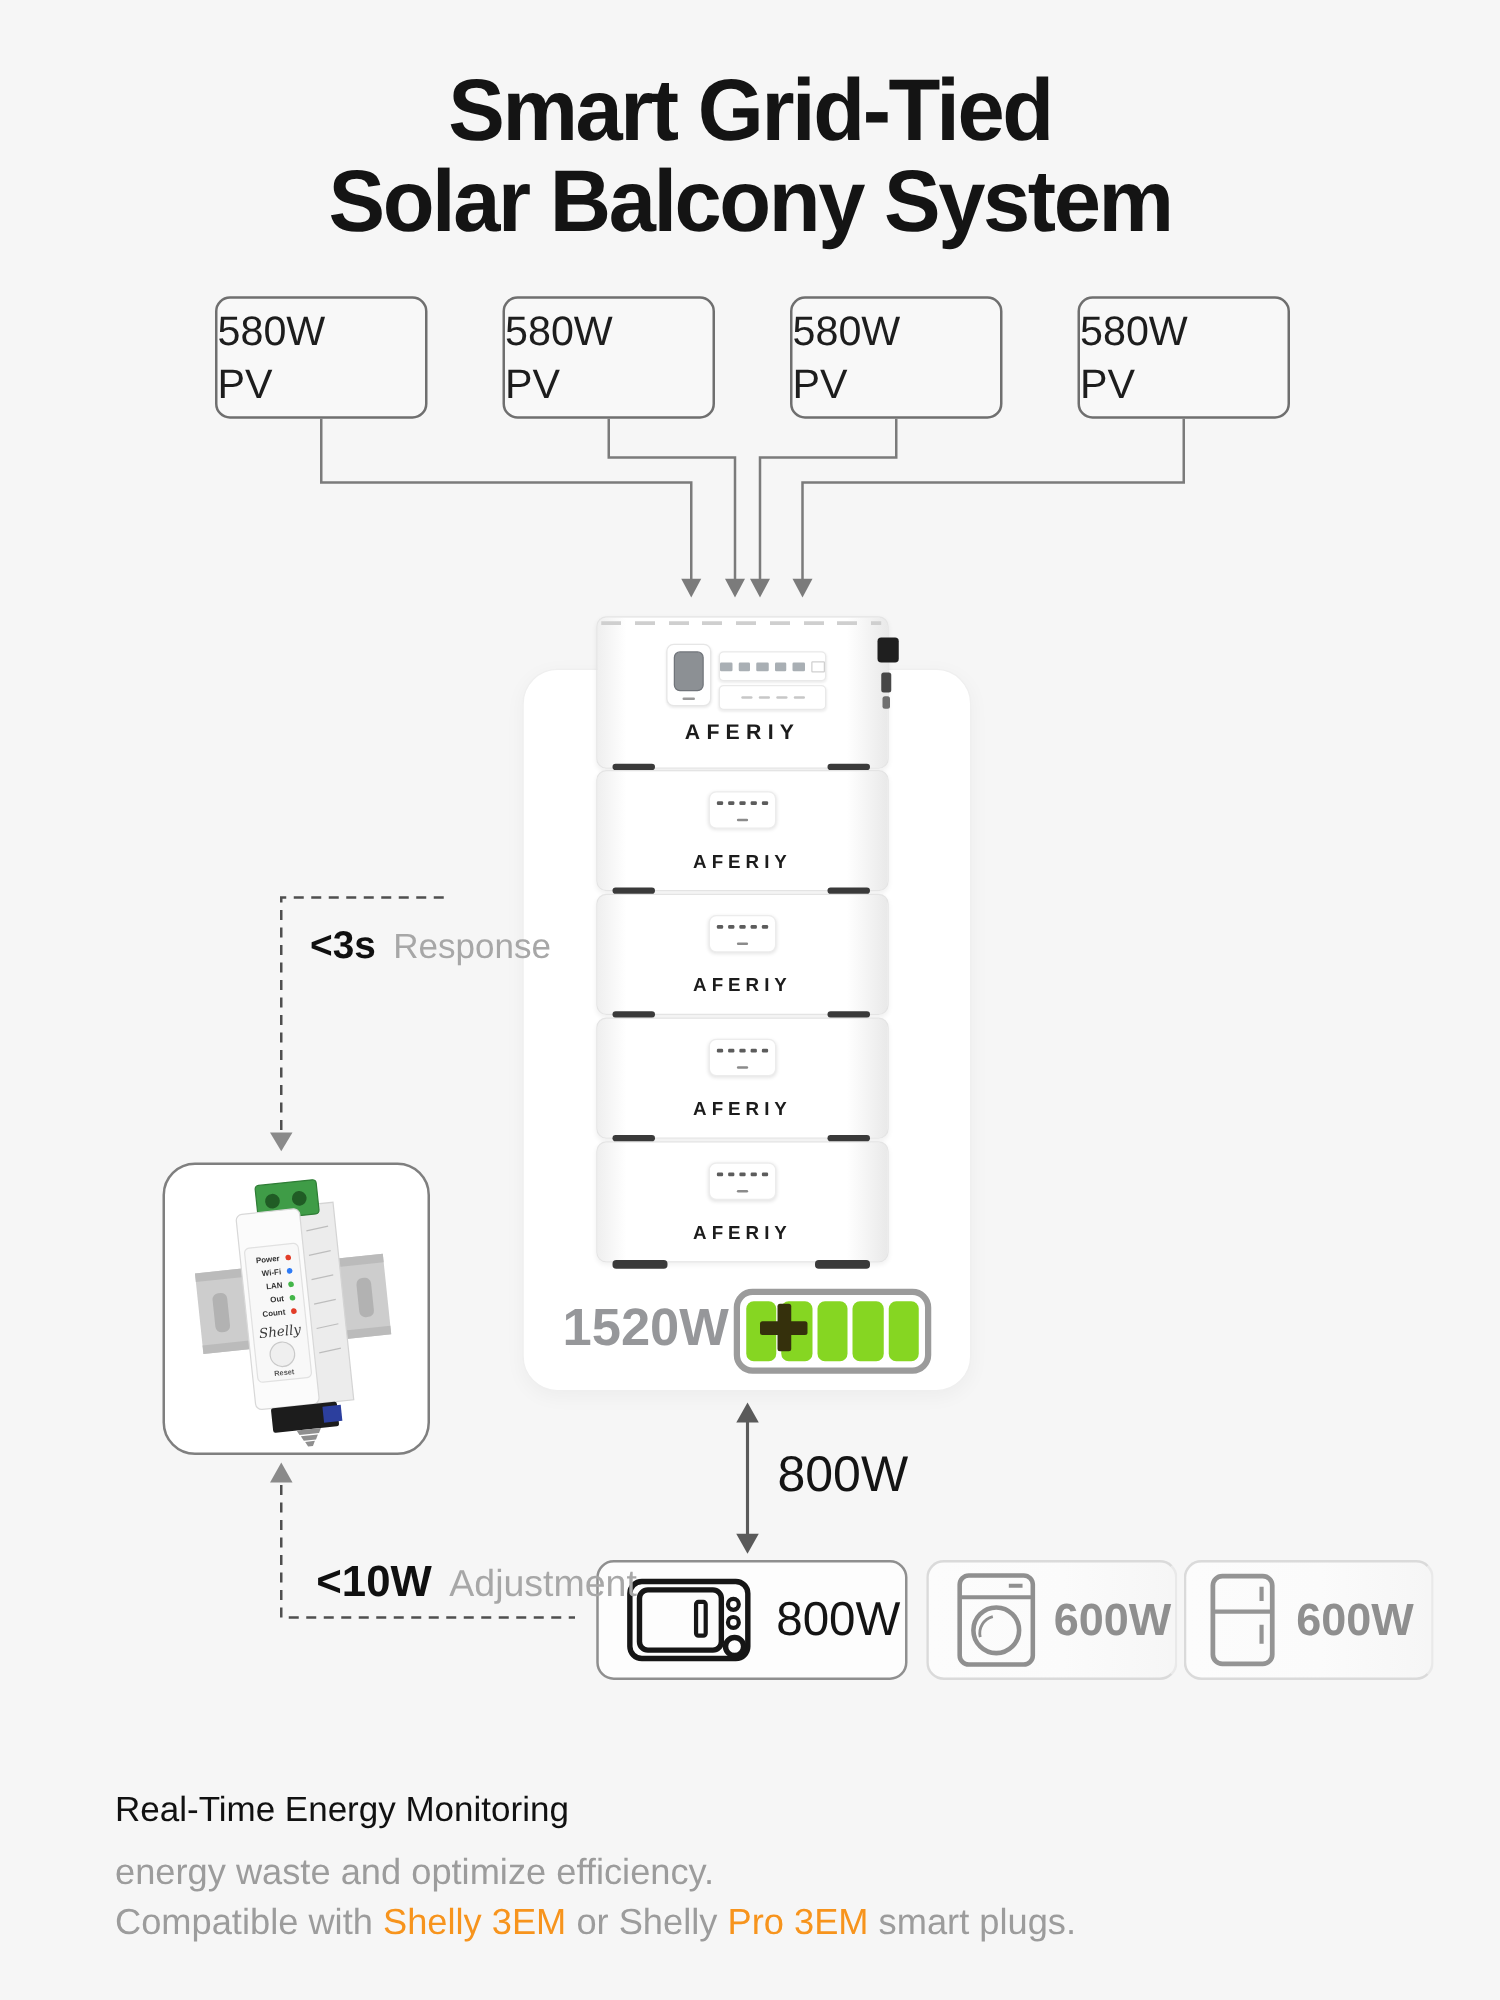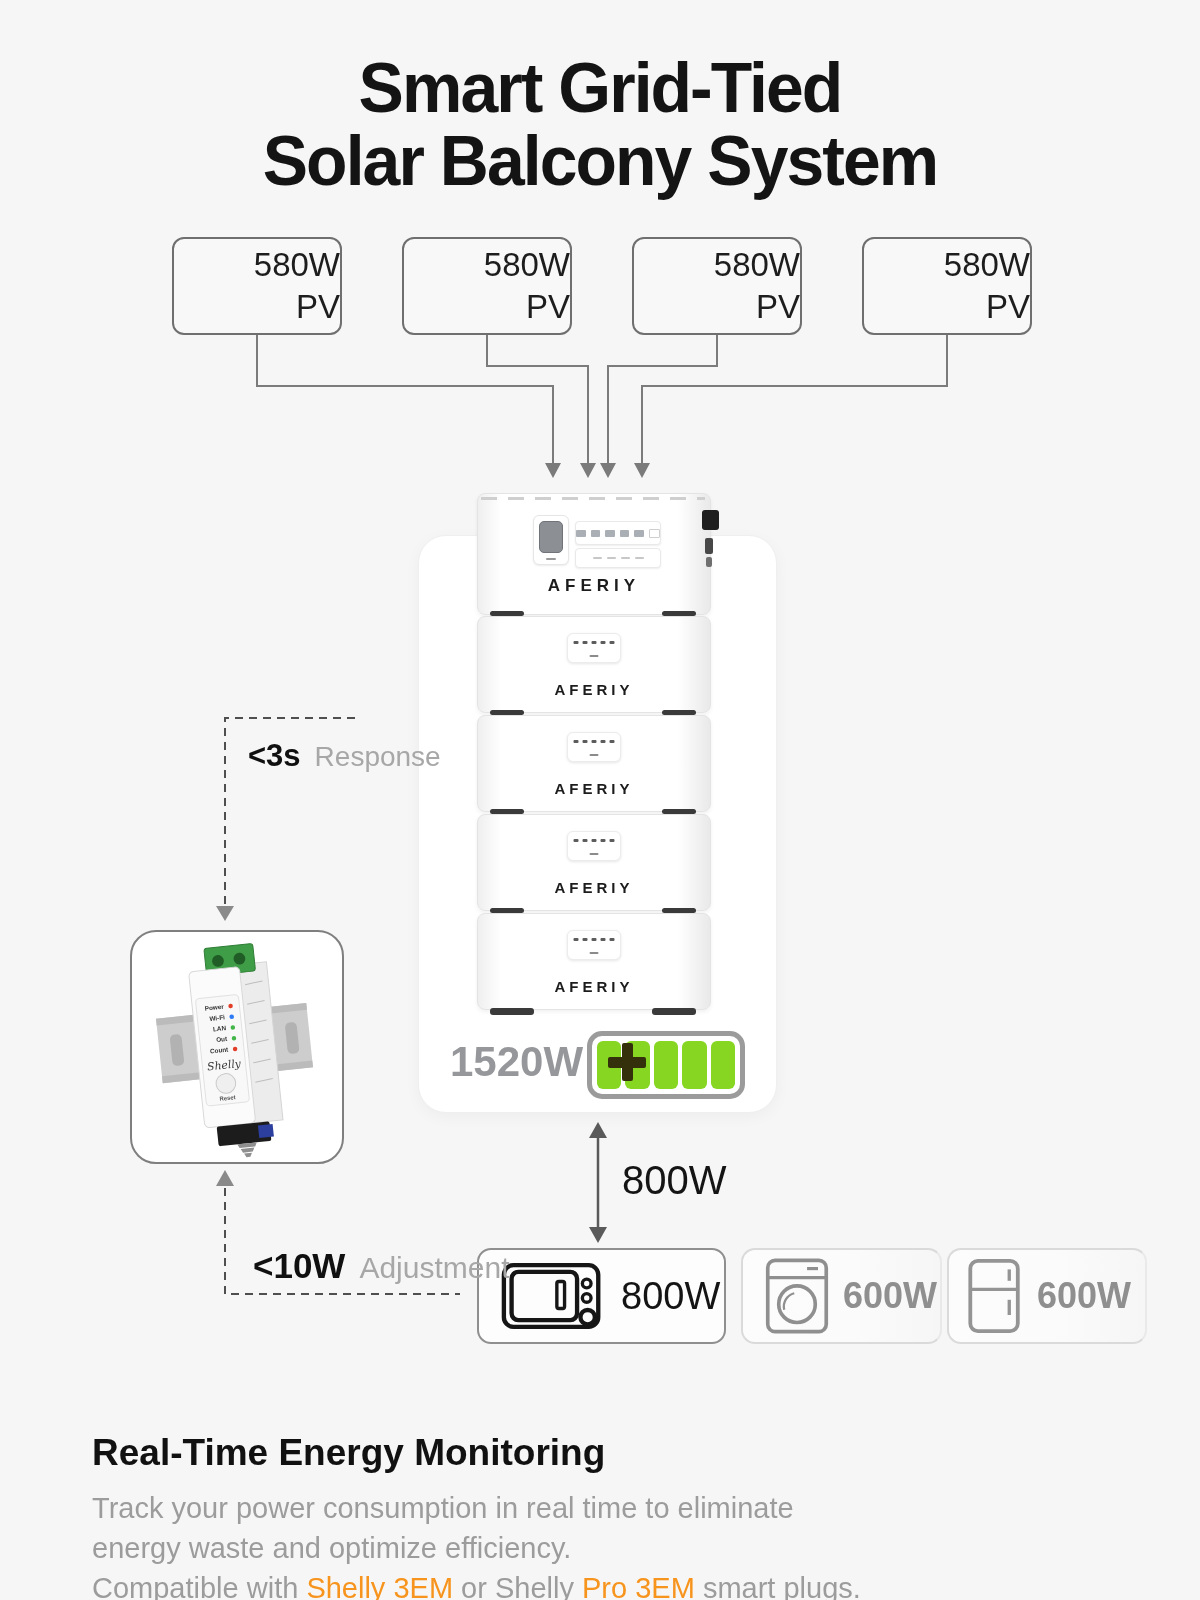--- a/index.html
+++ b/index.html
@@ -5,21 +5,21 @@
   html,body{margin:0;padding:0;}
   body{font-family:"Liberation Sans",sans-serif;background:#f6f6f6;}
   #stage{position:relative;width:1200px;height:1600px;background:#f6f6f6;overflow:hidden;}
   .abs{position:absolute;}
   
   .title{left:0;top:52px;width:1200px;text-align:center;color:#141414;
          font-weight:800;font-size:70px;line-height:73px;letter-spacing:-2px;}
   .title .tline{display:block;transform:scaleX(.97);}
   
   .pvbox{width:166px;height:94px;border:2px solid #6f6f6f;border-radius:12px;background:#f8f8f8;
-         display:flex;flex-direction:column;align-items:flex-end;justify-content:center;
+         display:flex;flex-direction:column;align-items:flex-start;justify-content:center;
          font-size:33px;color:#1d1d1d;line-height:42px;}
   
   .total{left:0;top:398px;width:1172px;text-align:center;font-size:40px;font-weight:700;color:#101010;z-index:6;}
   
   .card{left:418px;top:535px;width:357px;height:576px;background:#ffffff;border:1px solid #efefef;
         border-radius:28px;box-shadow:0 4px 16px rgba(0,0,0,.04);z-index:1;}
   
   .unit{left:477px;width:232px;background:linear-gradient(90deg,#efefef 0%,#ffffff 10%,#ffffff 86%,#e9e9e9 100%);
         border:1px solid #e4e4e4;border-radius:8px;box-shadow:0 2px 4px rgba(0,0,0,.06);z-index:2;}
   .vents{left:481px;top:497px;width:224px;height:3px;z-index:3;
@@ -70,21 +70,21 @@
   .appbox{top:1248px;height:92px;border-radius:14px;display:flex;align-items:center;z-index:2;}
   .appbox .pw{font-size:38px;}
   .app1{left:477px;width:245px;background:#fdfdfd;border:2px solid #8f8f8f;}
   .app1 .pw{color:#141414;font-weight:500;margin-left:16px;}
   .appfade{background:linear-gradient(90deg,#fcfcfc 0%,#fbfbfb 55%,rgba(250,250,250,0) 100%);border:2px solid #dadada;border-right-color:#e9e9e9;text-align:center;}
   .appfade .pw{color:#8f8f8f;font-weight:600;margin-left:14px;font-size:36px;}
   .app2{left:741px;width:197px;}
   .app3{left:947px;width:196px;}
   
   .footer{left:92px;top:1432px;width:1000px;z-index:2;}
-  .fhead{font-size:37px;font-weight:700;color:#111;margin-bottom:14px;}
+  .fhead{font-size:28px;font-weight:400;color:#111;margin-bottom:14px;}
   .fline{font-size:29px;color:#9c9c9c;line-height:40px;}
   .hl{color:#f7941d;font-weight:400;}
   svg{display:block;}
   .overlay{left:0;top:0;z-index:4;pointer-events:none;}
 </style>
 </head>
 <body>
 
 <div id="stage">
 
@@ -295,21 +295,20 @@
       <rect x="3" y="3" width="50" height="74" rx="8" stroke="#949494" stroke-width="4" fill="none"></rect>
       <line x1="3" y1="33" x2="53" y2="33" stroke="#949494" stroke-width="3.5"></line>
       <line x1="44" y1="12" x2="44" y2="24" stroke="#949494" stroke-width="3.5"></line>
       <line x1="44" y1="44" x2="44" y2="60" stroke="#949494" stroke-width="3.5"></line>
     </svg>
     <span class="pw">600W</span>
   </div>
 
   <div class="abs footer">
     <div class="fhead">Real-Time Energy Monitoring</div>
-    <div class="fline">Track your power consumption in real time to eliminate</div>
     <div class="fline">energy waste and optimize efficiency.</div>
     <div class="fline"><span>Compatible with </span><span class="hl">Shelly 3EM</span><span> or Shelly </span><span class="hl">Pro 3EM</span><span> smart plugs.</span></div>
   </div>
 
   <svg class="abs overlay" width="1200" height="1600" viewBox="0 0 1200 1600">
     <g stroke="#7b7b7b" stroke-width="2" fill="none">
       <path d="M257 335 V386 H553 V464"></path>
       <path d="M487 335 V366 H588 V464"></path>
       <path d="M717 335 V366 H608 V464"></path>
       <path d="M947 335 V386 H642 V464"></path>

